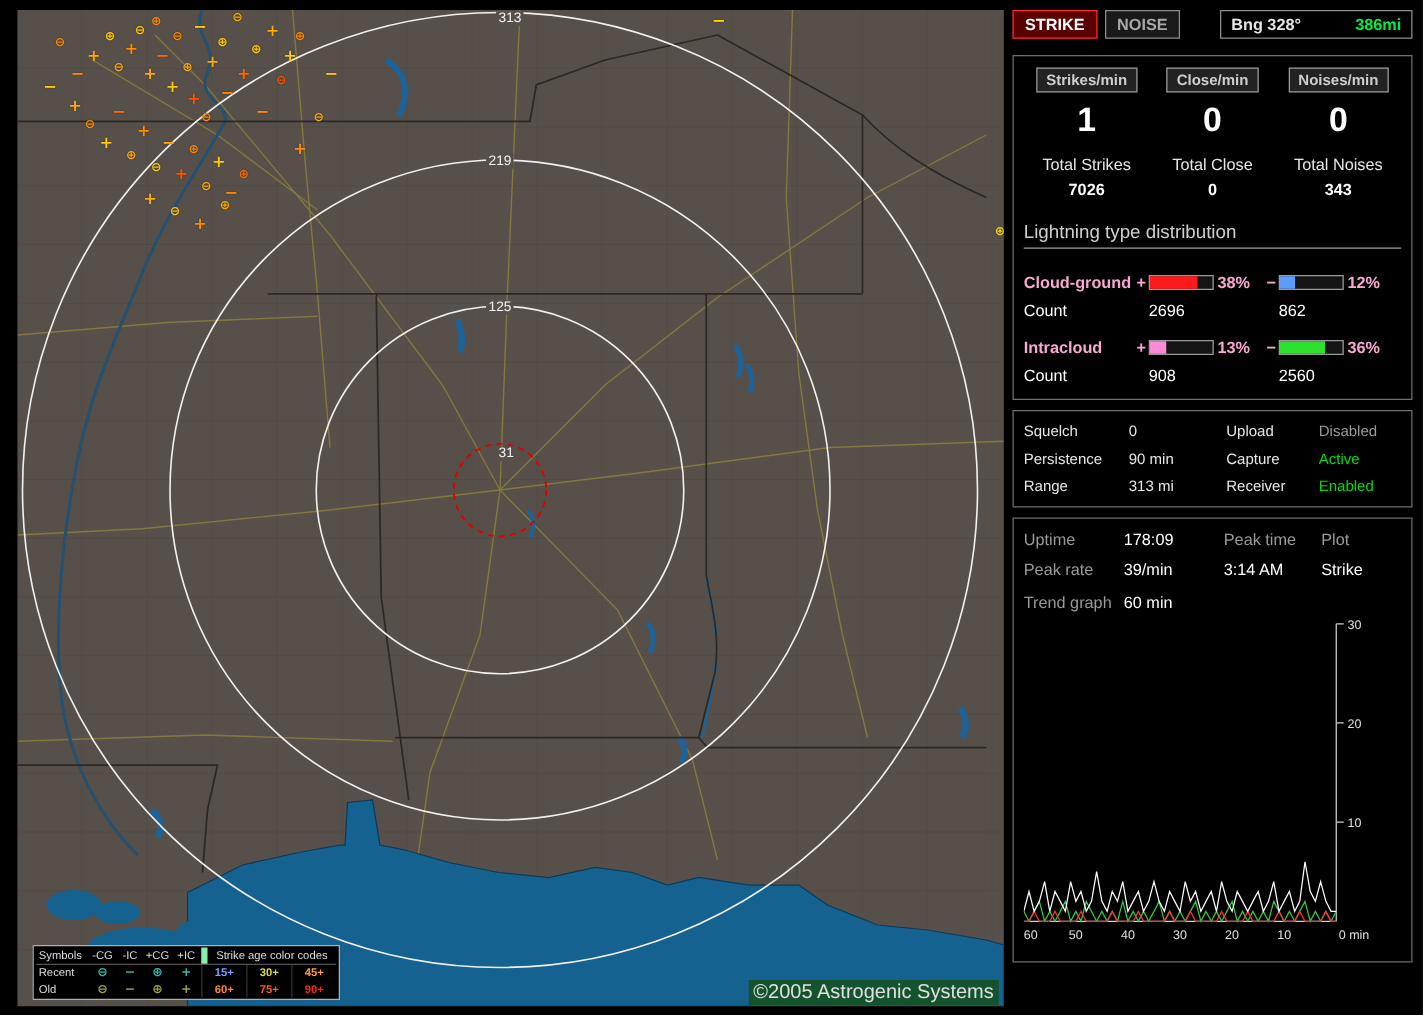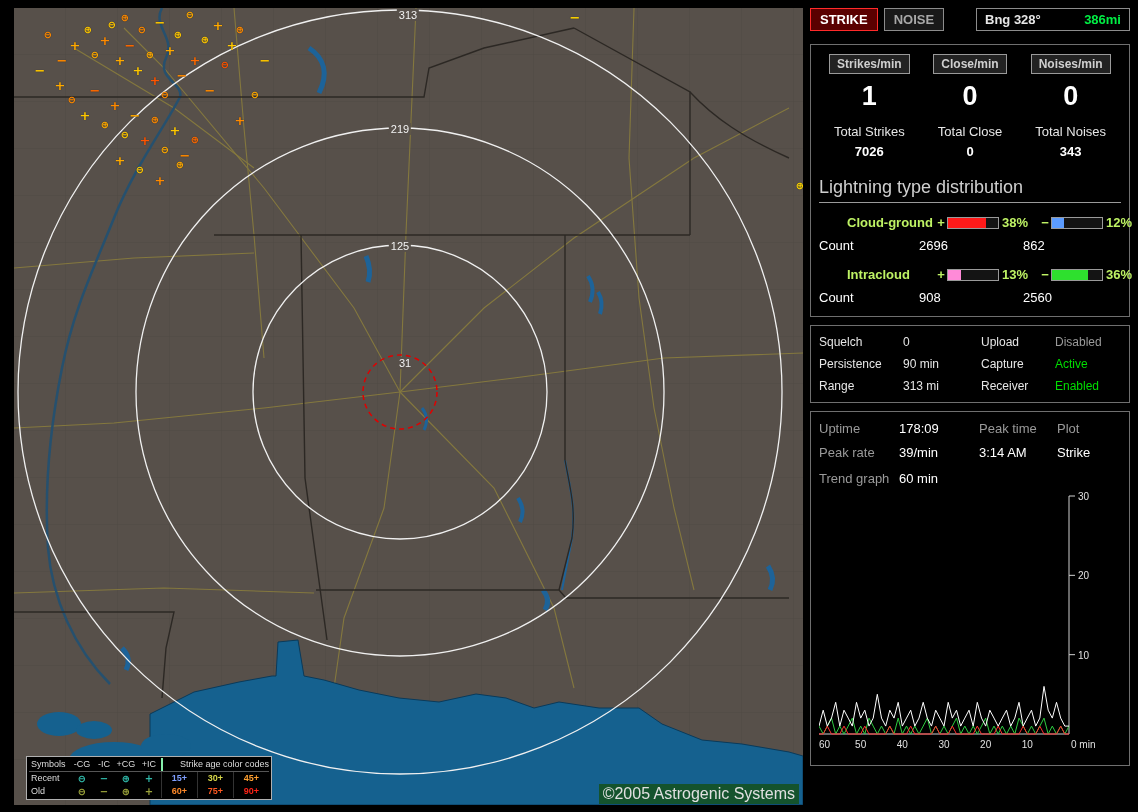--- a/index.html
+++ b/index.html
@@ -18,21 +18,21 @@
   #copyright{position:absolute;right:4px;bottom:1px;color:#e0e0e0;font-size:16px;background:#14532d;padding:1px 4px;}
 
   
   #legend{position:absolute;left:12px;bottom:5px;background:#000;border:1px solid #b0b0b0;
           color:#ddd;font-size:9px;padding:1px 2px;}
   .lg-row{display:grid;grid-template-columns:42px 22px 22px 22px 24px 36px 36px 36px;align-items:center;
           line-height:13px;}
   .lg-head{border-bottom:1px solid #555;}
   .lg-c{text-align:center;}
   .lg-c0{padding-left:2px;}
-  .lg-age-title{grid-column:6/9;text-align:right;border-left:2px solid #86efac;}
+  .lg-age-title{grid-column:6/9;text-align:center;border-left:5px solid #86efac;}
   .lg-sym{text-align:center;font-family:"DejaVu Sans",sans-serif;font-weight:bold;font-size:10px;}
   .lg-age{text-align:center;font-weight:bold;border-left:1px solid #333;}
 
   
   #sidebar{position:absolute;left:810px;top:8px;width:320px;color:#e6e6e6;}
   #top-row{display:flex;align-items:center;gap:6px;margin-bottom:13px;}
   .btn{font-size:13px;font-weight:bold;padding:3px 9px;cursor:default;}
   #strike-btn{border:1px solid #ff2a2a;background:#5a0000;color:#fff;}
   #noise-btn{border:1px solid #8c8c8c;background:#191919;color:#a8a8a8;}
   #bng-box{margin-left:auto;border:1px solid #8c8c8c;background:#000;width:136px;
@@ -41,24 +41,24 @@
 
   .panel{border:1px solid #6f6f6f;background:#000;padding:9px 8px;margin-bottom:8px;}
 
   .rate-grid{display:grid;grid-template-columns:1fr 1fr 1fr;text-align:center;}
   .rate-header{display:inline-block;border:1px solid #9a9a9a;background:#222;color:#cfcfcf;
                font-size:12px;font-weight:bold;padding:2px 7px;}
   .rate-value{font-size:27px;font-weight:bold;color:#fff;margin:7px 0 12px;}
   .total-label{font-size:13px;color:#e6e6e6;margin-bottom:5px;}
   .total-value{font-size:13px;font-weight:bold;color:#fff;margin-bottom:6px;}
 
-  .dist-title{color:#cfcfcf;font-size:18px;border-bottom:1px solid #9a9a9a;
-              padding-bottom:4px;margin:12px 0 12px;}
+  .dist-title{color:#cfcfcf;font-size:15px;border-bottom:1px solid #9a9a9a;
+              padding-bottom:4px;margin:12px 0 19px;}
   .dist-grid{display:grid;grid-template-columns:88px 12px 52px 40px 12px 52px 40px;
-             align-items:center;font-size:13px;font-weight:bold;color:#bef264;margin-bottom:8px;margin-left:28px;}
+             align-items:center;font-size:13px;font-weight:bold;color:#f9a8d4;margin-bottom:8px;}
   .sign{text-align:center;}
   .bar{height:10px;border:1px solid #9a9a9a;background:#141414;position:relative;}
   .bar .fill{position:absolute;left:0;top:0;height:100%;}
   .pct{padding-left:3px;}
   .count-grid{display:grid;grid-template-columns:88px 12px 52px 40px 12px 52px 40px;
               font-size:13px;font-weight:normal;color:#fff;margin-bottom:14px;}
 
   #datetime{color:#00ee00;font-size:16px;font-weight:bold;margin-bottom:12px;}
   .set-grid{display:grid;grid-template-columns:84px 78px 74px 1fr;row-gap:8px;font-size:12px;}
 

